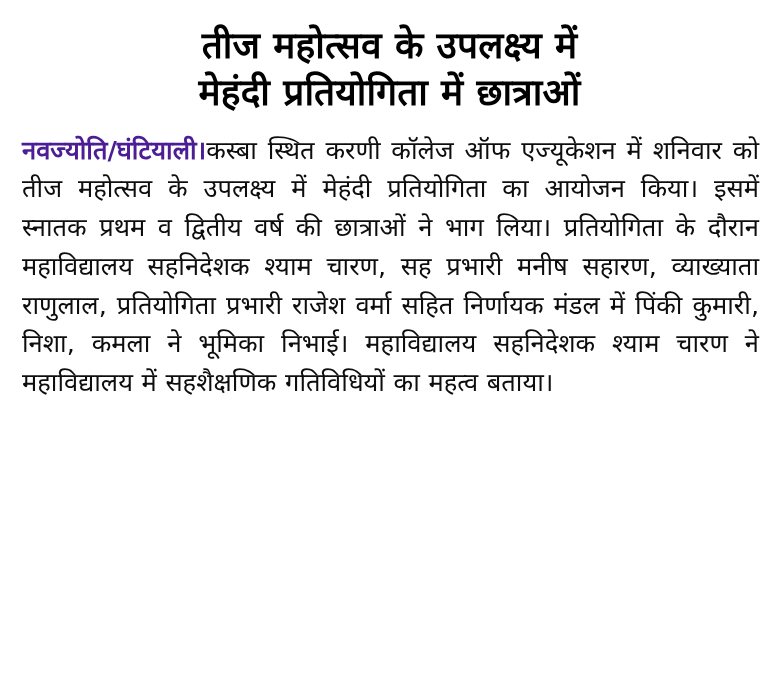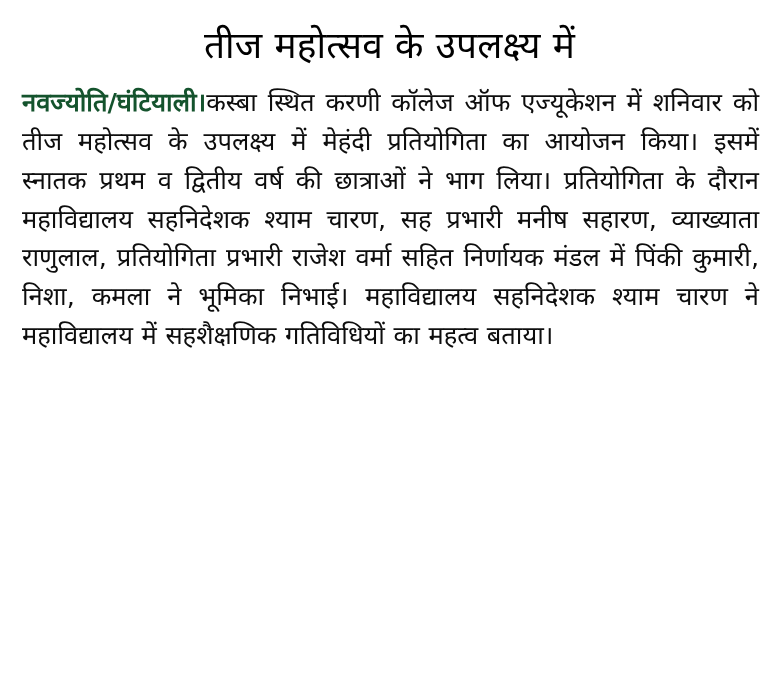--- a/index.html
+++ b/index.html
@@ -18,21 +18,21 @@
   .clipping {
     width: 779px;
     height: 676px;
     box-sizing: border-box;
     padding: 18px 14px 10px 14px;
     background: #ffffff;
     position: relative;
   }
   .headline {
     text-align: center;
-    font-weight: 400;
+    font-weight: 700;
     font-size: 37px;
     line-height: 1.28;
     letter-spacing: 0.2px;
     color: #000000;
     margin: 4px 30px 14px 30px;
     font-family: "DejaVu Sans", "Liberation Sans", sans-serif;
   }
   .headline .hl-line {
     display: block;
     white-space: nowrap;
@@ -42,37 +42,38 @@
     line-height: 1.52;
     text-align: justify;
     text-align-last: left;
     color: #0d0d0d;
     margin: 0 6px 0 8px;
     font-family: "DejaVu Sans", "Liberation Sans", sans-serif;
     word-spacing: 0.5px;
   }
   .dateline {
     font-weight: 700;
-    color: #14532d;
+    color: #4c1d95;
   }
   .body-text .para {
     margin: 0;
     display: inline;
   }
   .spacer-bottom {
     height: 24px;
   }
 </style>
 </head>
 <body>
 
 <div class="clipping">
 
   <div class="headline">
     <span class="hl-line">तीज महोत्सव के उपलक्ष्य में</span>
+    <span class="hl-line">मेहंदी प्रतियोगिता में छात्राओं</span>
   </div>
 
   <div class="body-text">
     <span class="dateline">नवज्योति/घंटियाली।</span><span class="para">कस्बा स्थित करणी कॉलेज ऑफ एज्यूकेशन में शनिवार को तीज महोत्सव के उपलक्ष्य में मेहंदी प्रतियोगिता का आयोजन किया। इसमें स्नातक प्रथम व द्वितीय वर्ष की छात्राओं ने भाग लिया। प्रतियोगिता के दौरान महाविद्यालय सहनिदेशक श्याम चारण, सह प्रभारी मनीष सहारण, व्याख्याता राणुलाल, प्रतियोगिता प्रभारी राजेश वर्मा सहित निर्णायक मंडल में पिंकी कुमारी, निशा, कमला ने भूमिका निभाई। महाविद्यालय सहनिदेशक श्याम चारण ने महाविद्यालय में सहशैक्षणिक गतिविधियों का महत्व बताया।</span>
   </div>
 
   <div class="spacer-bottom"></div>
 </div>
 
 </body></html>

